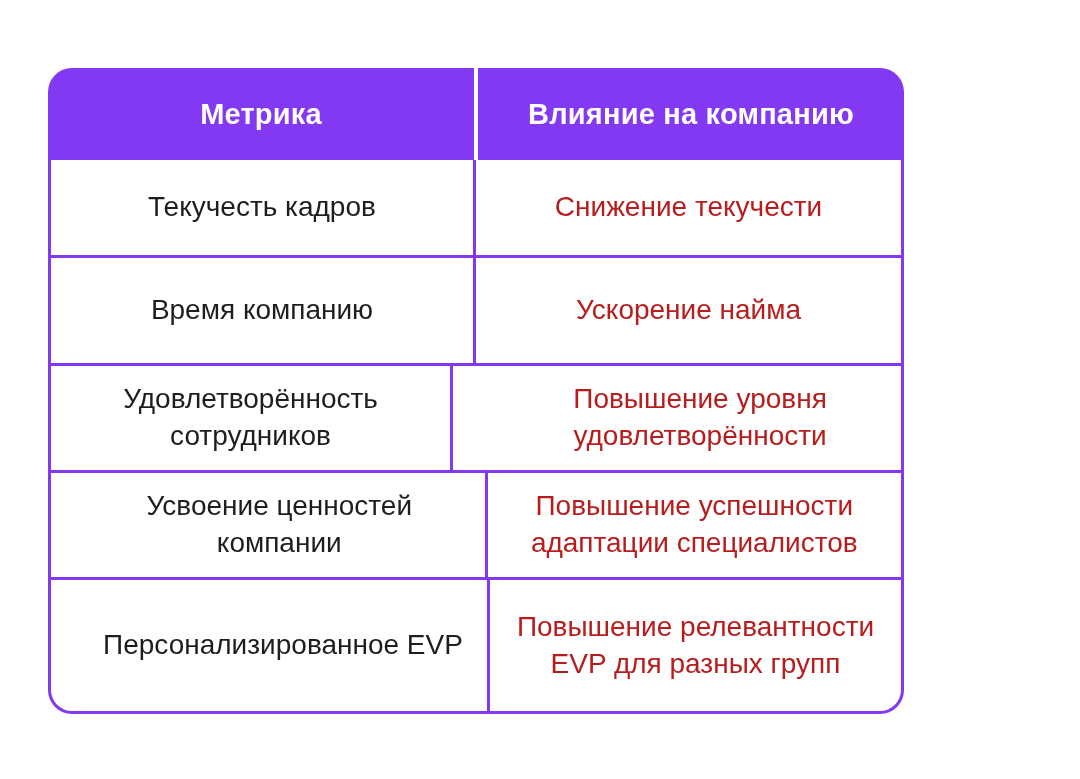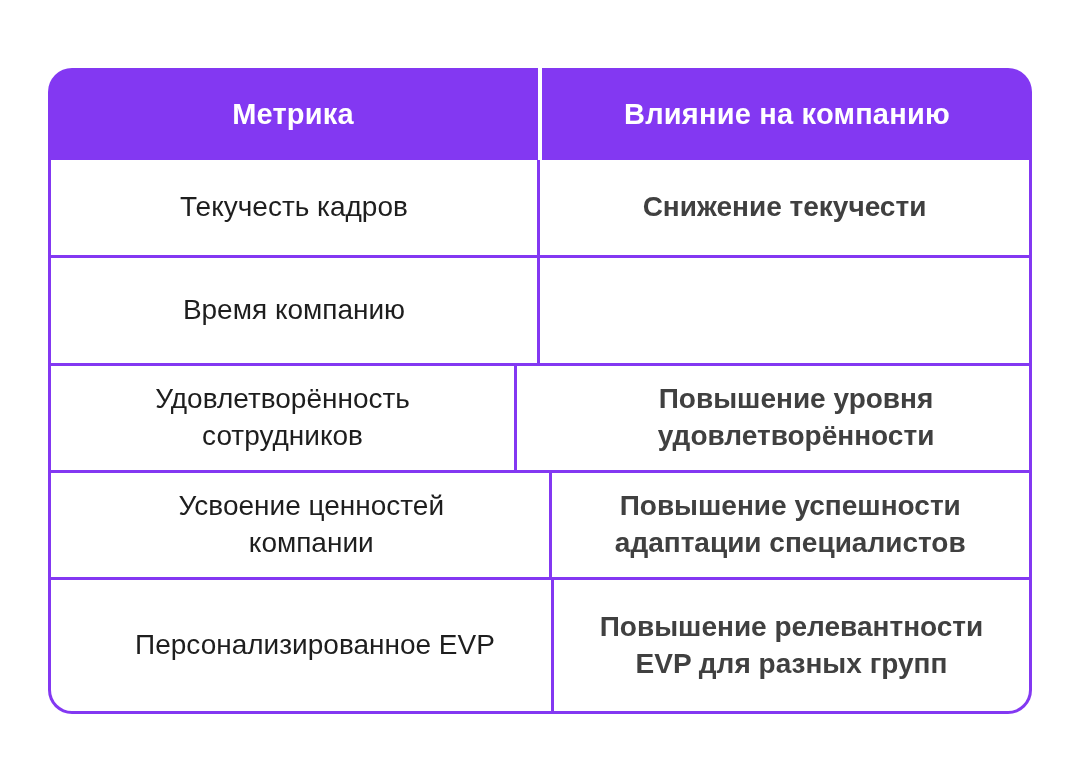--- a/index.html
+++ b/index.html
@@ -13,21 +13,21 @@
   }
   .canvas {
     position: absolute;
     inset: 0;
     background: #ffffff;
   }
   .erp-table {
     position: absolute;
     left: 48px;
     top: 68px;
-    width: 984px;
+    width: 856px;
   }
   
   .table-header {
     display: flex;
     gap: 4px;
     height: 92px;
   }
   .header-cell {
     flex: 1 1 0;
     background: var(--accent);
@@ -71,22 +71,22 @@
   }
   .cell.metric { border-right: 3px solid var(--accent); justify-content: center; }
   .cell-text {
     white-space: pre-line;
     font-size: 28px;
     line-height: 1.32;
     color: #1e1e1e;
     font-weight: 400;
   }
   .cell.impact .cell-text {
-    font-weight: 700;
-    color: #404040;
+    font-weight: 400;
+    color: #b91c1c;
   }
 </style>
 </head>
 <body>
 
 <div class="canvas">
   <div class="erp-table">
 
     <div class="table-header">
       <div class="header-cell first">
@@ -104,20 +104,23 @@
           <span class="cell-text">Текучесть кадров</span>
         </div>
         <div class="cell impact">
           <span class="cell-text">Снижение текучести</span>
         </div>
       </div>
 
       <div class="table-row r2">
         <div class="cell metric">
           <span class="cell-text">Время компанию</span>
+        </div>
+        <div class="cell impact">
+          <span class="cell-text">Ускорение найма</span>
         </div>
       </div>
 
       <div class="table-row r3">
         <div class="cell metric">
           <span class="cell-text">Удовлетворённость
 сотрудников</span>
         </div>
         <div class="cell impact">
           <span class="cell-text">Повышение уровня

